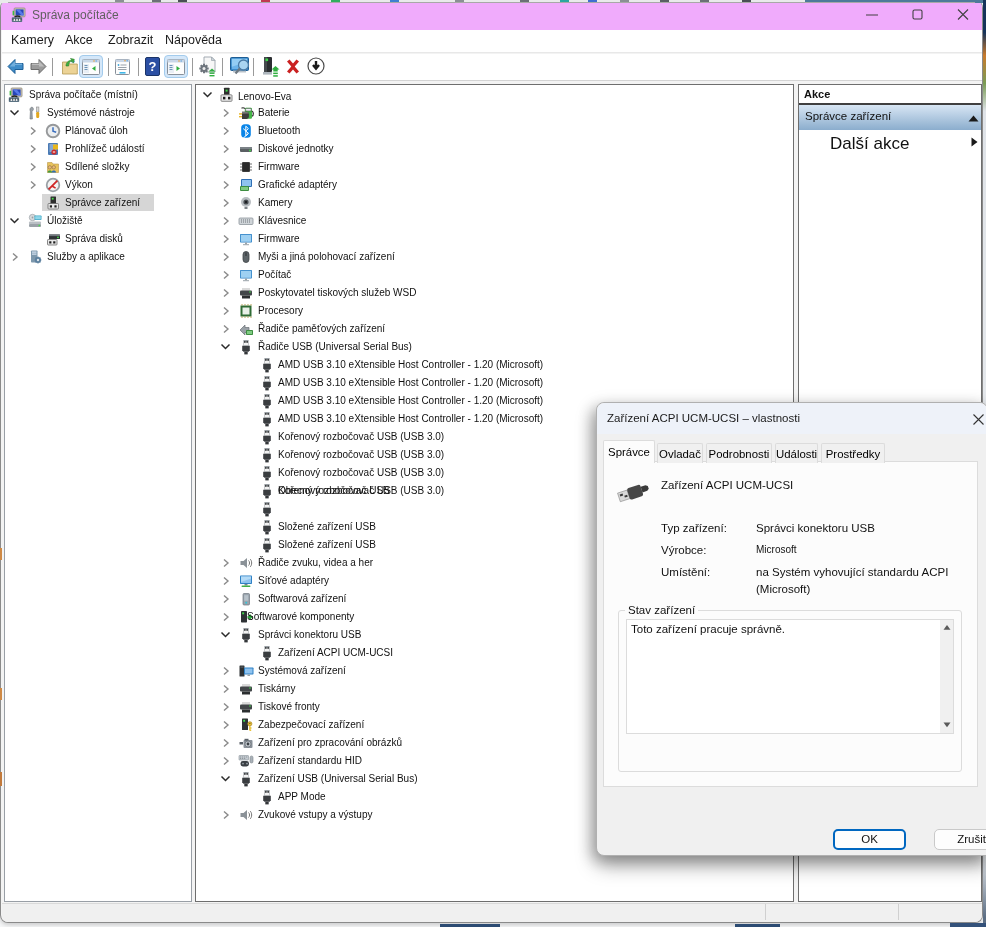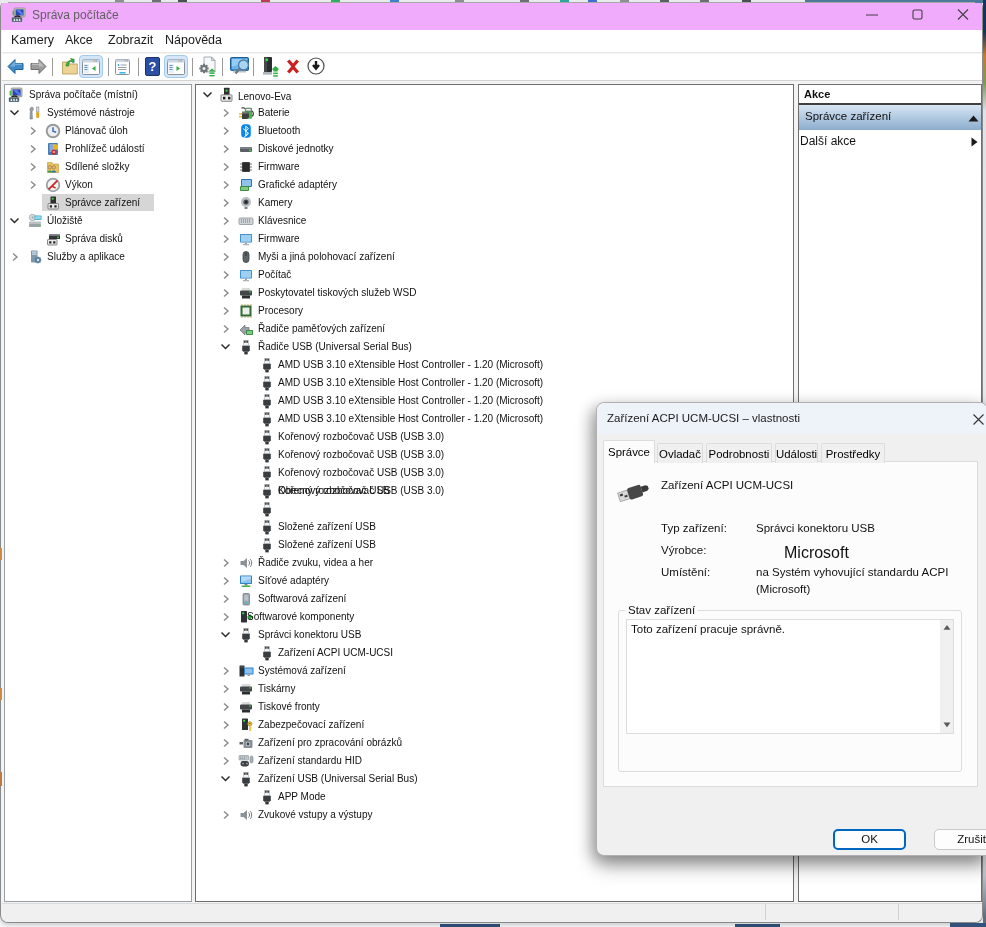--- a/index.html
+++ b/index.html
@@ -642,21 +642,21 @@
         <path d="M10.5 5.5 c1.4 1 1.4 4 0 5 M12 4 c2.2 1.6 2.2 6.4 0 8" stroke="#777" stroke-width="1" fill="none"></path>
       </svg></span>
     <div class="tl" style="left:257px;top:806px">Zvukové vstupy a výstupy</div>
     <div style="position:absolute;left:803px;top:88px;font-size:11px;font-weight:bold;color:#111">Akce</div>
     <div style="position:absolute;left:798px;top:103px;width:182px;height:1.5px;background:#404040"></div>
     <div style="position:absolute;left:798px;top:105px;width:182px;height:25px;background:linear-gradient(#d8e6f4,#8badcd)"></div>
     <div style="position:absolute;left:804px;top:110px;font-size:11.5px;color:#111">Správce zařízení</div>
     <svg style="position:absolute;left:967px;top:115px" width="11" height="8" viewBox="0 0 11 8">
       <path d="M0.5 6.5 L5.5 0.5 L10.5 6.5 Z" fill="#1a1a1a"></path>
     </svg>
-    <div style="position:absolute;left:799px;top:134px;font-size:12px;color:#111">Další akce</div>
+    <div style="position:absolute;left:829px;top:134px;font-size:17px;color:#111">Další akce</div>
     <svg style="position:absolute;left:970px;top:137px" width="7" height="10" viewBox="0 0 7 10">
       <path d="M0.5 0.5 L6.5 5 L0.5 9.5 Z" fill="#1a1a1a"></path>
     </svg>
     <div class="statusbar"></div>
     <div style="position:absolute;left:764px;top:904px;width:1px;height:16px;background:#d0d0d0"></div>
     <div style="position:absolute;left:897px;top:904px;width:1px;height:16px;background:#d0d0d0"></div>
   </div>
 <div style="position:absolute;left:983px;top:0;width:3px;height:927px;background:linear-gradient(#16335a 0%,#16335a 3.5%,#c97a2b 6%,#7a9c55 9%,#dfe3e8 12%,#eef0f2 92%,#5c6e84 99%)"></div>
 <div style="position:absolute;left:0;top:0;width:986px;height:2.5px;background:#e9eaeb"></div>
 <div style="position:absolute;left:805px;top:0;width:178px;height:2.5px;background:#4d7a99"></div>
@@ -701,21 +701,21 @@
 <rect x="2.6" y="10" width="3" height="2" fill="#3a3a3a"></rect>
       <rect x="6.6" y="12.5" width="3" height="2" fill="#3a3a3a"></rect>
 <rect x="11" y="6.5" width="14" height="12" rx="2" fill="#474747"></rect>
 <path d="M25 9 h5 l2 1.5 v3 l-2 1.5 h-5 Z" fill="#3a3a3a"></path>
 </g>
   </svg>
 <div style="position:absolute;left:661px;top:479px;font-size:11.5px;color:#111;white-space:nowrap;">Zařízení ACPI UCM-UCSI</div>
 <div style="position:absolute;left:661px;top:522px;font-size:11.5px;color:#111;white-space:nowrap;">Typ zařízení:</div>
 <div style="position:absolute;left:756px;top:522px;font-size:11.5px;color:#111;white-space:nowrap;">Správci konektoru USB</div>
 <div style="position:absolute;left:661px;top:544px;font-size:11.5px;color:#111;white-space:nowrap;">Výrobce:</div>
-<div style="position:absolute;left:756px;top:544px;font-size:16px;color:#111;white-space:nowrap;margin-left:28px;">Microsoft</div>
+<div style="position:absolute;left:756px;top:544px;font-size:10px;color:#111;white-space:nowrap;">Microsoft</div>
 <div style="position:absolute;left:661px;top:566px;font-size:11.5px;color:#111;white-space:nowrap;">Umístění:</div>
 <div style="position:absolute;left:756px;top:566px;font-size:11.5px;color:#111;white-space:nowrap;">na Systém vyhovující standardu ACPI</div>
 <div style="position:absolute;left:756px;top:583px;font-size:11.5px;color:#111;white-space:nowrap;">(Microsoft)</div>
 <fieldset style="position:absolute;left:618px;top:604px;width:344px;height:168px;border:1px solid #dcdcdc;border-radius:3px;background:#fcfcfc">
     <legend style="font-size:11.5px;font-family:'Liberation Sans',sans-serif;margin-left:6px;padding:0 3px;color:#111">Stav zařízení</legend>
   </fieldset>
 <div style="position:absolute;left:626px;top:619px;width:328px;height:115px;background:#fff;border:1px solid #dcdcdc"></div>
 <div style="position:absolute;left:631px;top:623px;font-size:11.5px;color:#111;white-space:nowrap;">Toto zařízení pracuje správně.</div>
 <div style="position:absolute;left:940px;top:620px;width:13px;height:113px;background:#f0f0f0">
 <svg style="position:absolute;left:3px;top:4px" width="8" height="7" viewBox="0 0 9 8">

